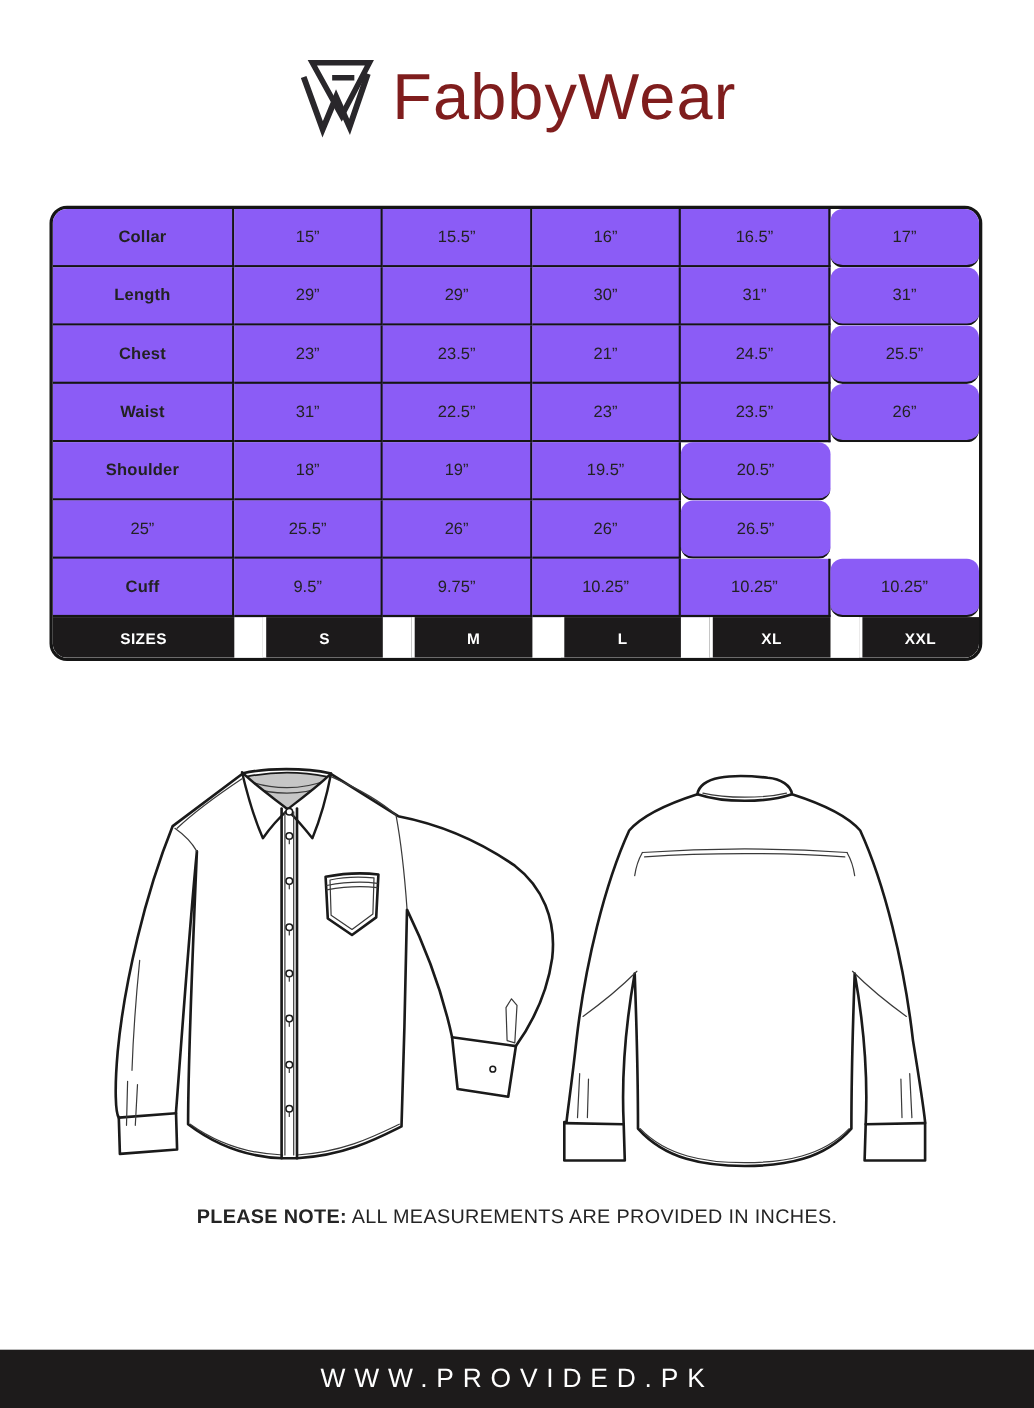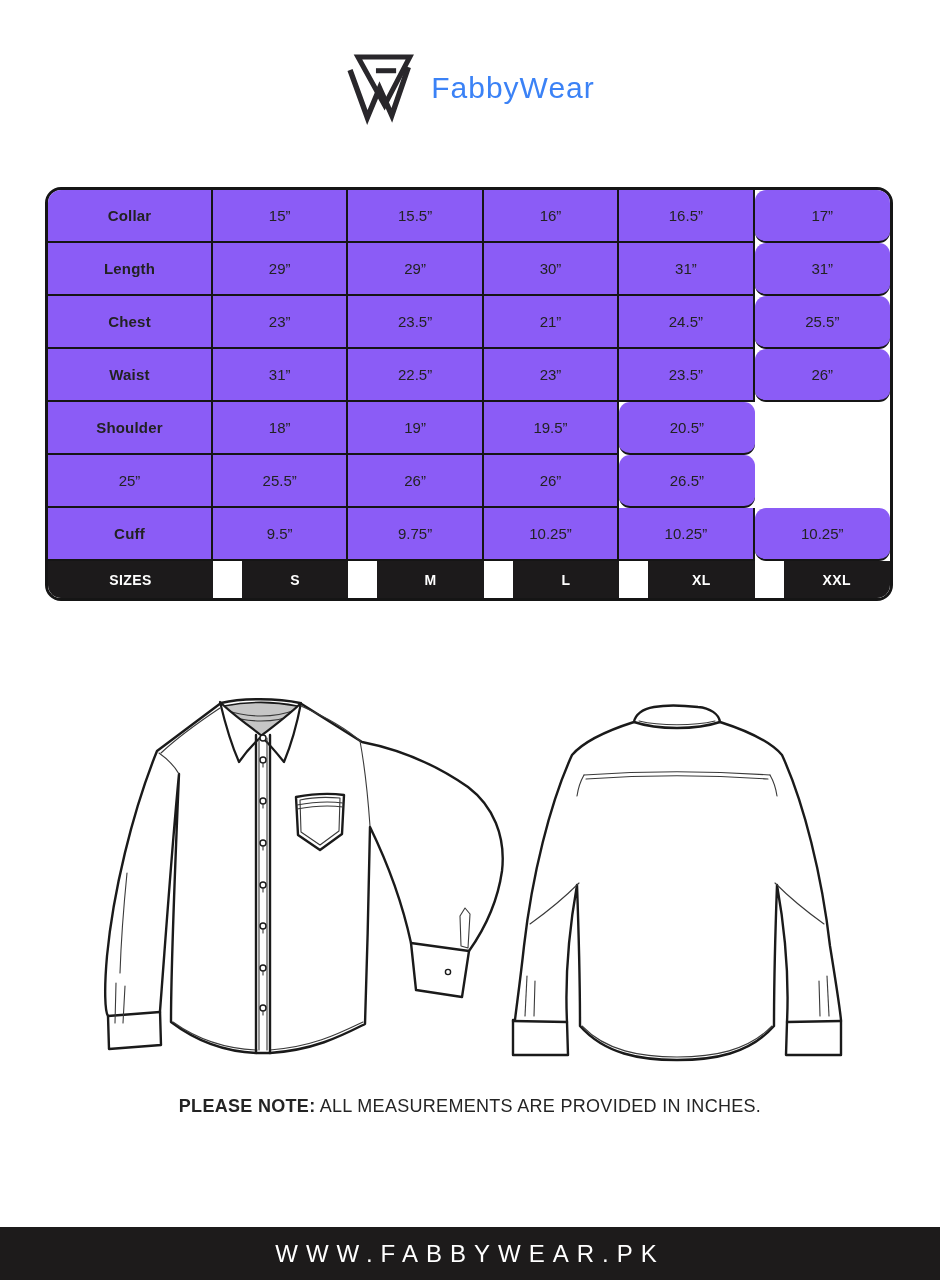--- a/index.html
+++ b/index.html
@@ -5,21 +5,21 @@
   * { box-sizing: border-box; margin: 0; padding: 0; }
   html, body { width: 940px; background: #ffffff; }
   .page {
     position: relative; width: 940px; height: 1280px; overflow: hidden;
     background: #ffffff; font-family: "Liberation Sans", sans-serif; color: #232323;
   }
   
   .logo-row { position: absolute; top: 48px; left: 0; width: 940px;
     display: flex; align-items: center; justify-content: center; gap: 14px; }
   .logo-mark svg { width: 72px; height: 80px; display: block; }
-  .logo-text { font-size: 30px; font-weight: 500; color: #3b82f6; letter-spacing: 1px; }
+  .logo-text { font-size: 59px; font-weight: 500; color: #7f1d1d; letter-spacing: 1px; }
 
   
   .size-table { position: absolute; left: 45px; top: 187px; width: 848px;
     border: 3px solid #151515; border-radius: 16px; overflow: hidden; background: #fff; }
   .m-row { display: grid; grid-template-columns: 165px repeat(5, 1fr); height: 53px; }
   .m-row .cell { border-right: 2.5px solid #151515; border-bottom: 2.5px solid #151515;
     display: flex; align-items: center; justify-content: center;
     font-size: 15px; color: #222; background: #8b5cf6; }
   .m-row .cell:last-child { border-right: none; border-radius: 11px; }
   .cell.label { font-weight: 700; letter-spacing: 0.2px; }
@@ -249,16 +249,16 @@
       </g>
     </svg>
   </div>
 
   <div class="note">
     <span class="bold">PLEASE NOTE:</span>
     <span>ALL MEASUREMENTS ARE PROVIDED IN INCHES.</span>
   </div>
 
   <div class="footer">
-    <span class="footer-text">WWW.FABBYWEAR.PK</span>
+    <span class="footer-text">WWW.PROVIDED.PK</span>
   </div>
 
 </div>
 
 </body></html>

